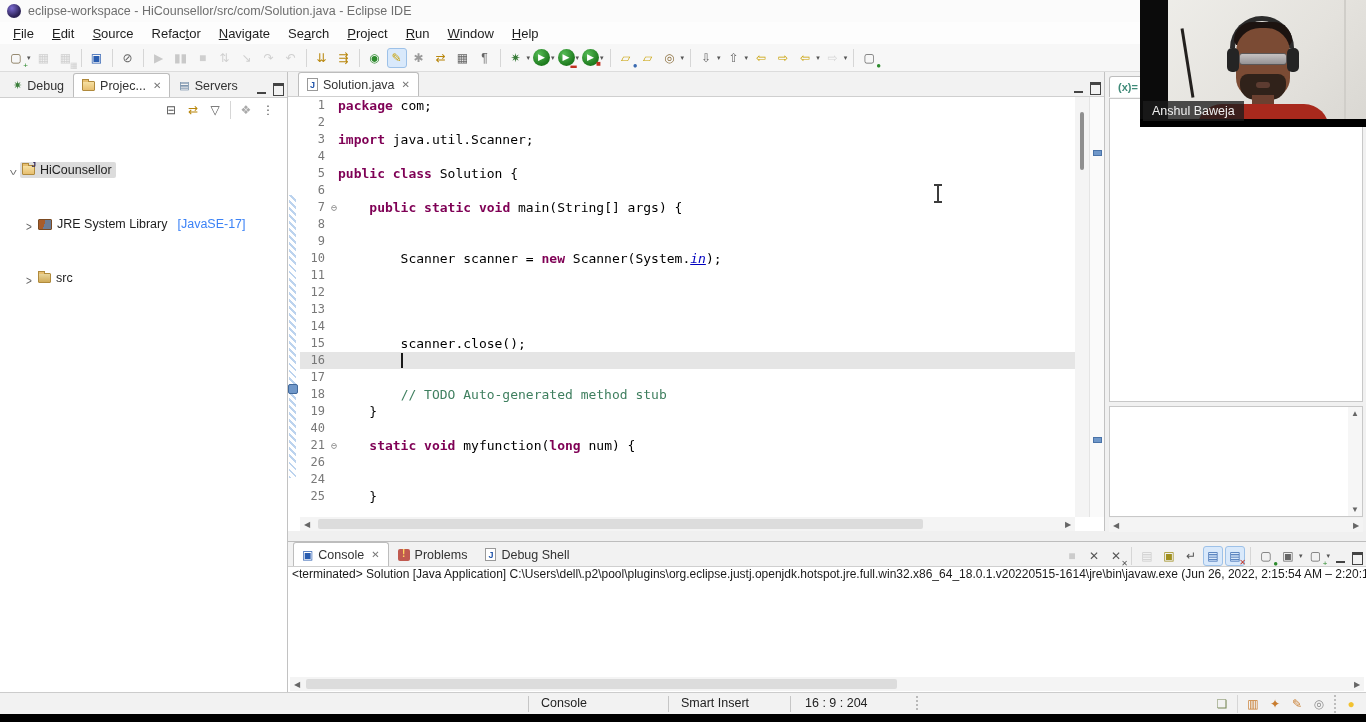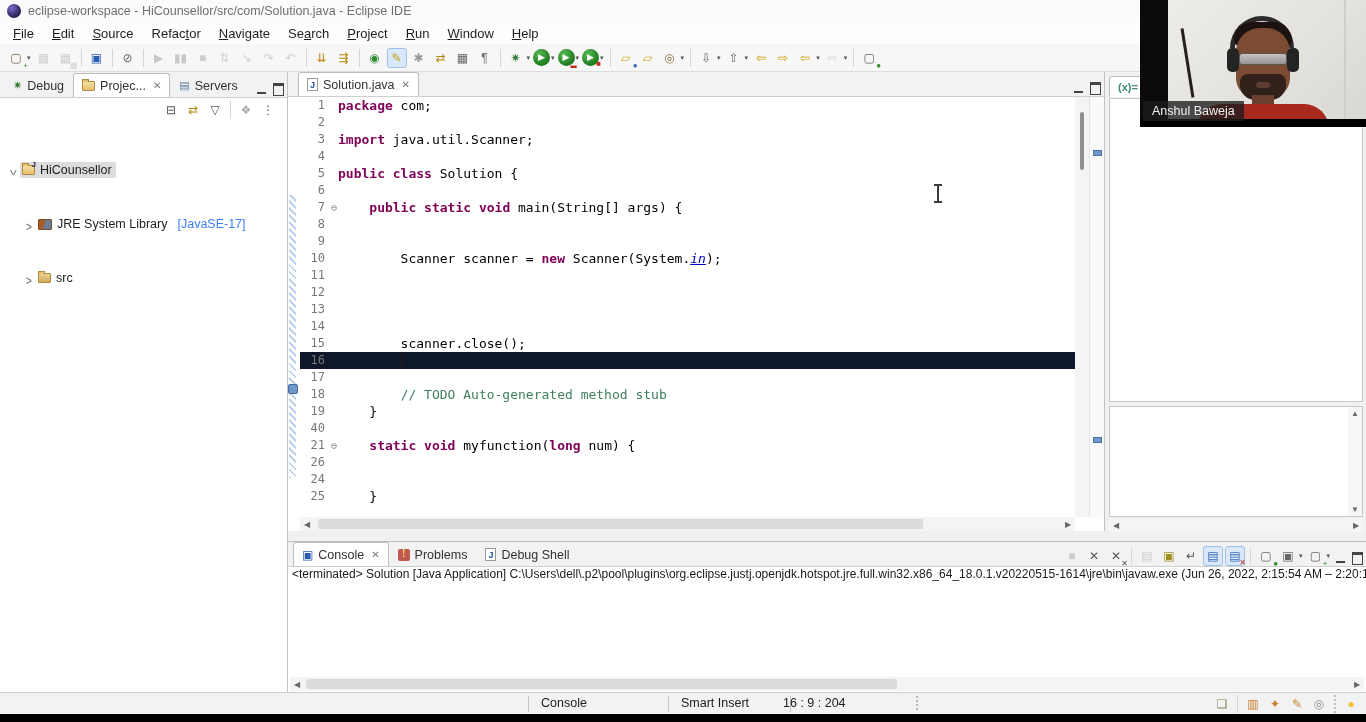--- a/index.html
+++ b/index.html
@@ -76,21 +76,21 @@
   .tdeco { color:#3b82f6; margin-left:5px; }
 
   
   #editor { position:absolute; left:288px; top:72px; width:817px; height:459px; background:#fff;
             border-right:1px solid #c2c2c2; }
   #ed-tabbar { height:25px; padding-left:10px; }
   #ed-tabbar .spacer { flex:1; }
   #ed-body { position:absolute; left:0; top:25px; right:29px; bottom:14px; overflow:hidden; background:#fff; }
   #rows { margin-left:12px; font-family:"DejaVu Sans Mono","Liberation Mono",monospace; font-size:13px; }
   .cl { display:flex; height:17px; line-height:17px; }
-  .cl.cur { background:#0f172a; }
+  .cl.cur { background:#e5e5e5; }
   .ln { width:30px; text-align:right; padding-right:5px; color:#787878; flex:none; font-size:12px; }
   .fold { width:8px; flex:none; color:#888; font-size:10px; text-align:center; }
   .codeseg { white-space:pre; flex:1; }
   .k { color:#7f0055; font-weight:bold; }
   .p { color:#000; }
   .c { color:#3f7f5f; }
   .f { color:#0000c0; font-style:italic; text-decoration:underline; }
   .caret { display:inline-block; width:2px; height:15px; background:#1a1a1a; vertical-align:-3px; }
   #range-hatch { position:absolute; left:1px; top:98px; width:7px; height:283px;
                  background:repeating-linear-gradient(45deg,#bcd3ee 0 2px,#ffffff 2px 5px); }
@@ -640,21 +640,21 @@
       <span class="sarrow">▶</span>
     </div>
   </div>
 
   <div id="statusbar">
     <div class="sb-sep" style="left:528px"></div>
     <div class="sb-cell" style="left:541px">Console</div>
     <div class="sb-sep" style="left:668px"></div>
     <div class="sb-cell" style="left:681px">Smart Insert</div>
     <div class="sb-sep" style="left:790px"></div>
-    <div class="sb-cell" style="left:783px">16 : 9 : 204</div>
+    <div class="sb-cell" style="left:805px">16 : 9 : 204</div>
     <div class="sb-sep dotted" style="left:916px"></div>
     <div id="sb-icons">
         <span class="icn">
           <span class="g" style="color: rgb(122, 138, 90);">❏</span>
         </span>
         <div class="tsep"></div>
         <span class="icn">
           <span class="g" style="color: rgb(200, 124, 46);">▥</span>
         </span>
         <span class="icn">

